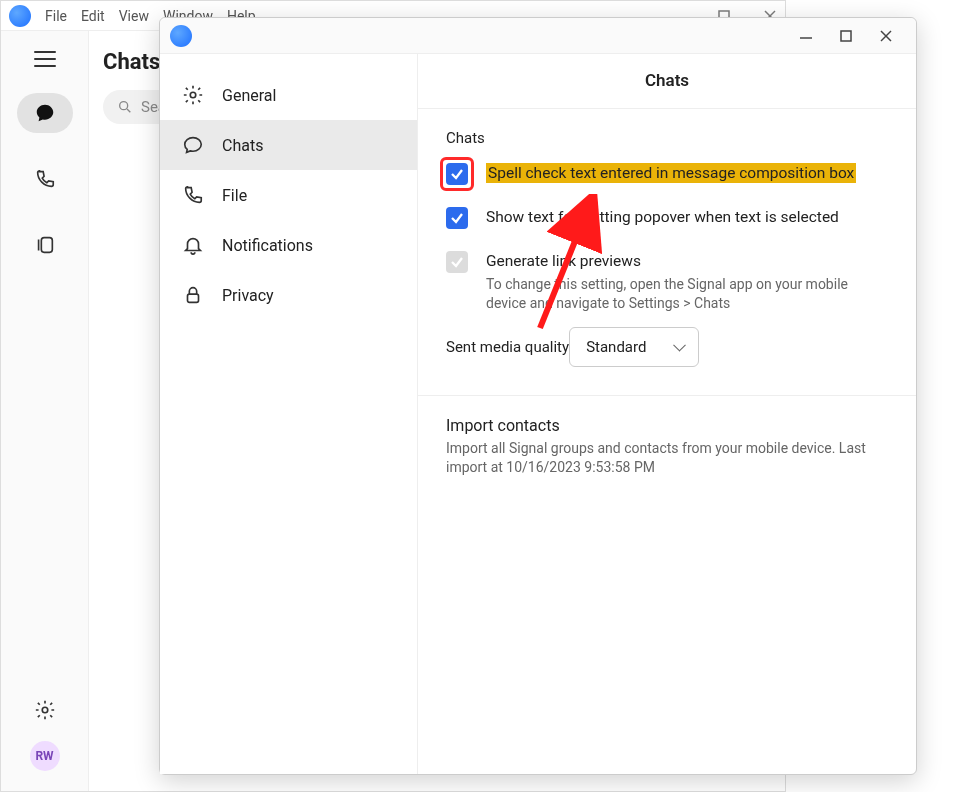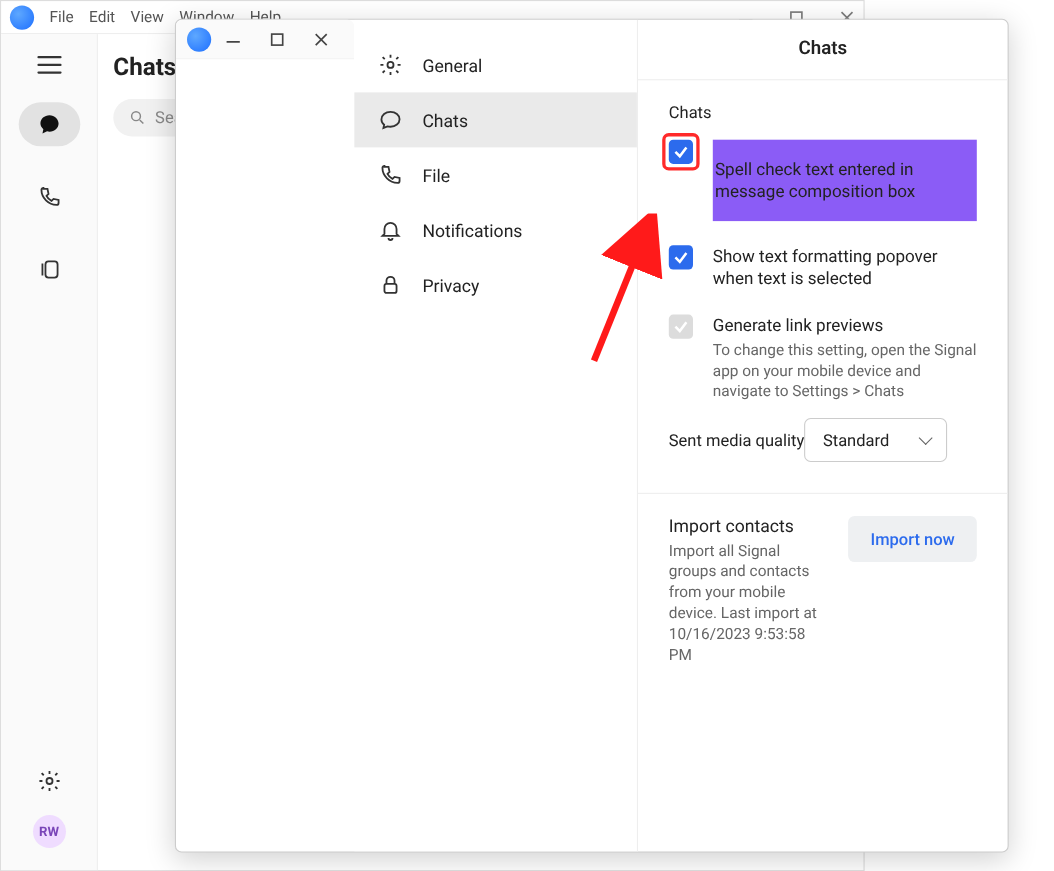--- a/index.html
+++ b/index.html
@@ -21,21 +21,21 @@
   .rail-icon { width:22px; height:22px; }
   .left-rail .bottom { margin-top:auto; display:flex; flex-direction:column; align-items:center; gap:20px; margin-bottom:20px;}
   .avatar { width:30px; height:30px; border-radius:50%; background:#efdcff; color:#7a46b8; font-size:12px; display:flex; align-items:center; justify-content:center; font-weight:700;}
 
   .chat-list-col { flex:1; padding:18px 14px; }
   .chat-title { font-size:22px; font-weight:700; }
   .search-wrap { margin-top:16px; display:flex; align-items:center; gap:8px; background:#f1f1f1; border-radius:20px; padding:8px 14px; color:#888; }
   .hint { margin-top:300px; text-align:center; color:#555; font-size:16px; line-height:1.4; }
 
   
-  .modal-window { position:absolute; top:16px; left:158px; width:758px; height:758px; background:#fff; border:1px solid #ccc; border-radius:6px; box-shadow:0 6px 26px rgba(0,0,0,.18); display:flex; flex-direction:row; }
+  .modal-window { position:absolute; top:16px; left:158px; width:758px; height:758px; background:#fff; border:1px solid #ccc; border-radius:6px; box-shadow:0 6px 26px rgba(0,0,0,.18); display:flex; flex-direction:column; }
   .modal-titlebar { height:36px; display:flex; align-items:center; padding:0 10px; border-bottom:1px solid #eee; background:#fafafa; border-radius:6px 6px 0 0;}
   .modal-titlebar .app-logo { width:22px; height:22px; border-radius:50%; background: radial-gradient(circle at 35% 35%, #5ea8ff, #1d6fff);}
   .modal-titlebar .spacer{flex:1;}
   .title-btn { width:40px; height:30px; display:flex; align-items:center; justify-content:center; color:#444; }
   .title-btn svg{width:14px;height:14px;}
   .modal-body { flex:1; display:flex; overflow:hidden; }
   .settings-nav { width:258px; border-right:1px solid #eee; padding-top:16px; background:#fff;}
   .nav-item { display:flex; align-items:center; gap:18px; padding:14px 22px; font-size:16px; color:#222; }
   .nav-item.selected { background:#eaeaea; }
   .nav-item svg { width:22px; height:22px; stroke:#333; fill:none; stroke-width:1.8; }
@@ -45,21 +45,21 @@
   .section { padding:20px 28px 28px; border-bottom:1px solid #eee;}
   .section-title { font-size:15px; color:#222; margin-bottom:16px; }
   .check-row { display:flex; align-items:flex-start; gap:18px; margin-bottom:22px; }
   .chk { width:22px; height:22px; border-radius:4px; display:flex; align-items:center; justify-content:center; flex-shrink:0;}
   .chk.checked { background:#2c6bed; }
   .chk.checked svg { stroke:#fff; }
   .chk.disabled { background:#dcdcdc; }
   .chk.disabled svg { stroke:#fff; }
   .chk-highlight-box{ border:3px solid #ff2a2a; border-radius:6px; padding:3px; margin:-6px; }
   .chk-label { font-size:15.5px; line-height:1.3; }
-  .chk-label.highlight { background:#8b5cf6; padding:17px 2px;}
+  .chk-label.highlight { background:#eab308; padding:0 2px;}
   .chk-sub { font-size:14px; color:#666; margin-top:4px; line-height:1.35; }
   .row-flex { display:flex; align-items:center; margin-top:4px;}
   .select-box { border:1px solid #ccc; border-radius:6px; padding:10px 28px 10px 16px; font-size:15px; position:relative; min-width:130px;}
   .select-box:after{content:''; position:absolute; right:14px; top:50%; width:8px; height:8px; border-right:1.6px solid #666; border-bottom:1.6px solid #666; transform:translateY(-70%) rotate(45deg);}
   .import-row{ display:flex; gap:18px; }
   .import-text{ flex:1;}
   .import-title{ font-size:16px; margin-bottom:4px;}
   .import-sub{ font-size:14px; color:#666; line-height:1.35;}
   .import-btn{ align-self:flex-start; background:#eef0f2; border-radius:6px; padding:12px 20px; color:#2c6bed; font-weight:500; font-size:15px;}
   
@@ -243,21 +243,20 @@
             <div class="select-box">Standard</div>
           </div>
         </div>
 
         <div class="section" style="border-bottom:none;">
           <div class="import-row">
             <div class="import-text">
               <div class="import-title">Import contacts</div>
               <div class="import-sub">Import all Signal groups and contacts from your mobile device. Last import at 10/16/2023 9:53:58 PM</div>
             </div>
-            <div class="import-btn">Import now</div>
           </div>
         </div>
       </div>
     </div>
 
     <svg class="pointer-arrow" viewBox="0 0 70 140">
       <defs>
         <marker id="ah" markerWidth="10" markerHeight="10" refX="7" refY="5" orient="auto">
           <path d="M0,0 L10,5 L0,10 z" fill="#ff1a1a"></path>
         </marker>

